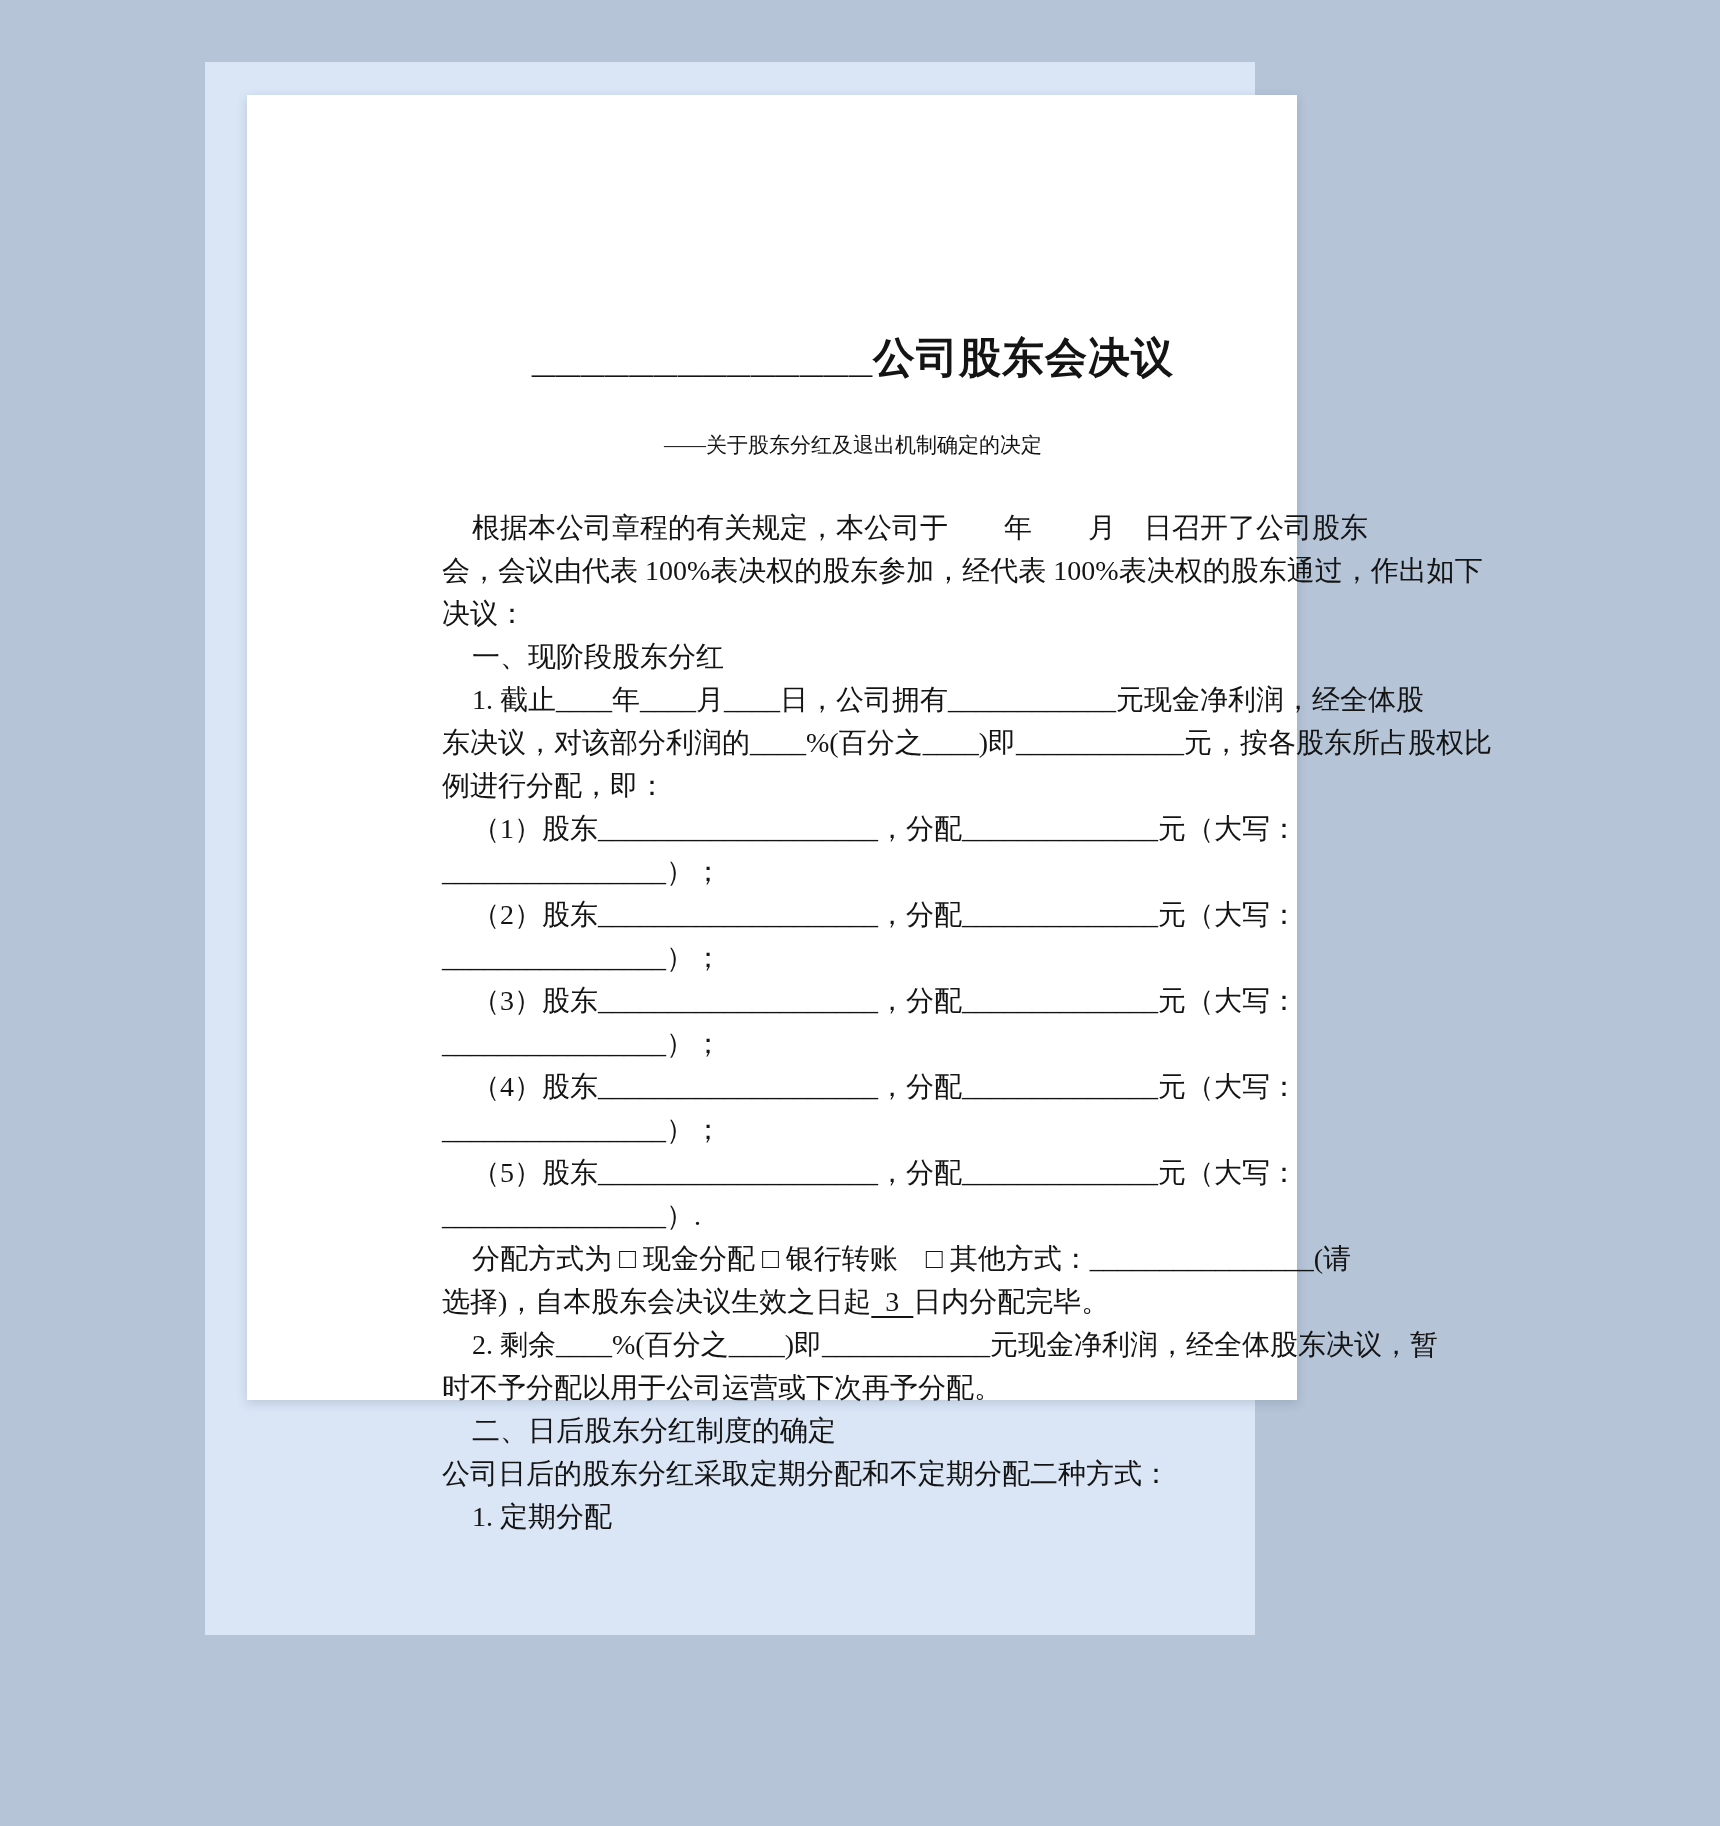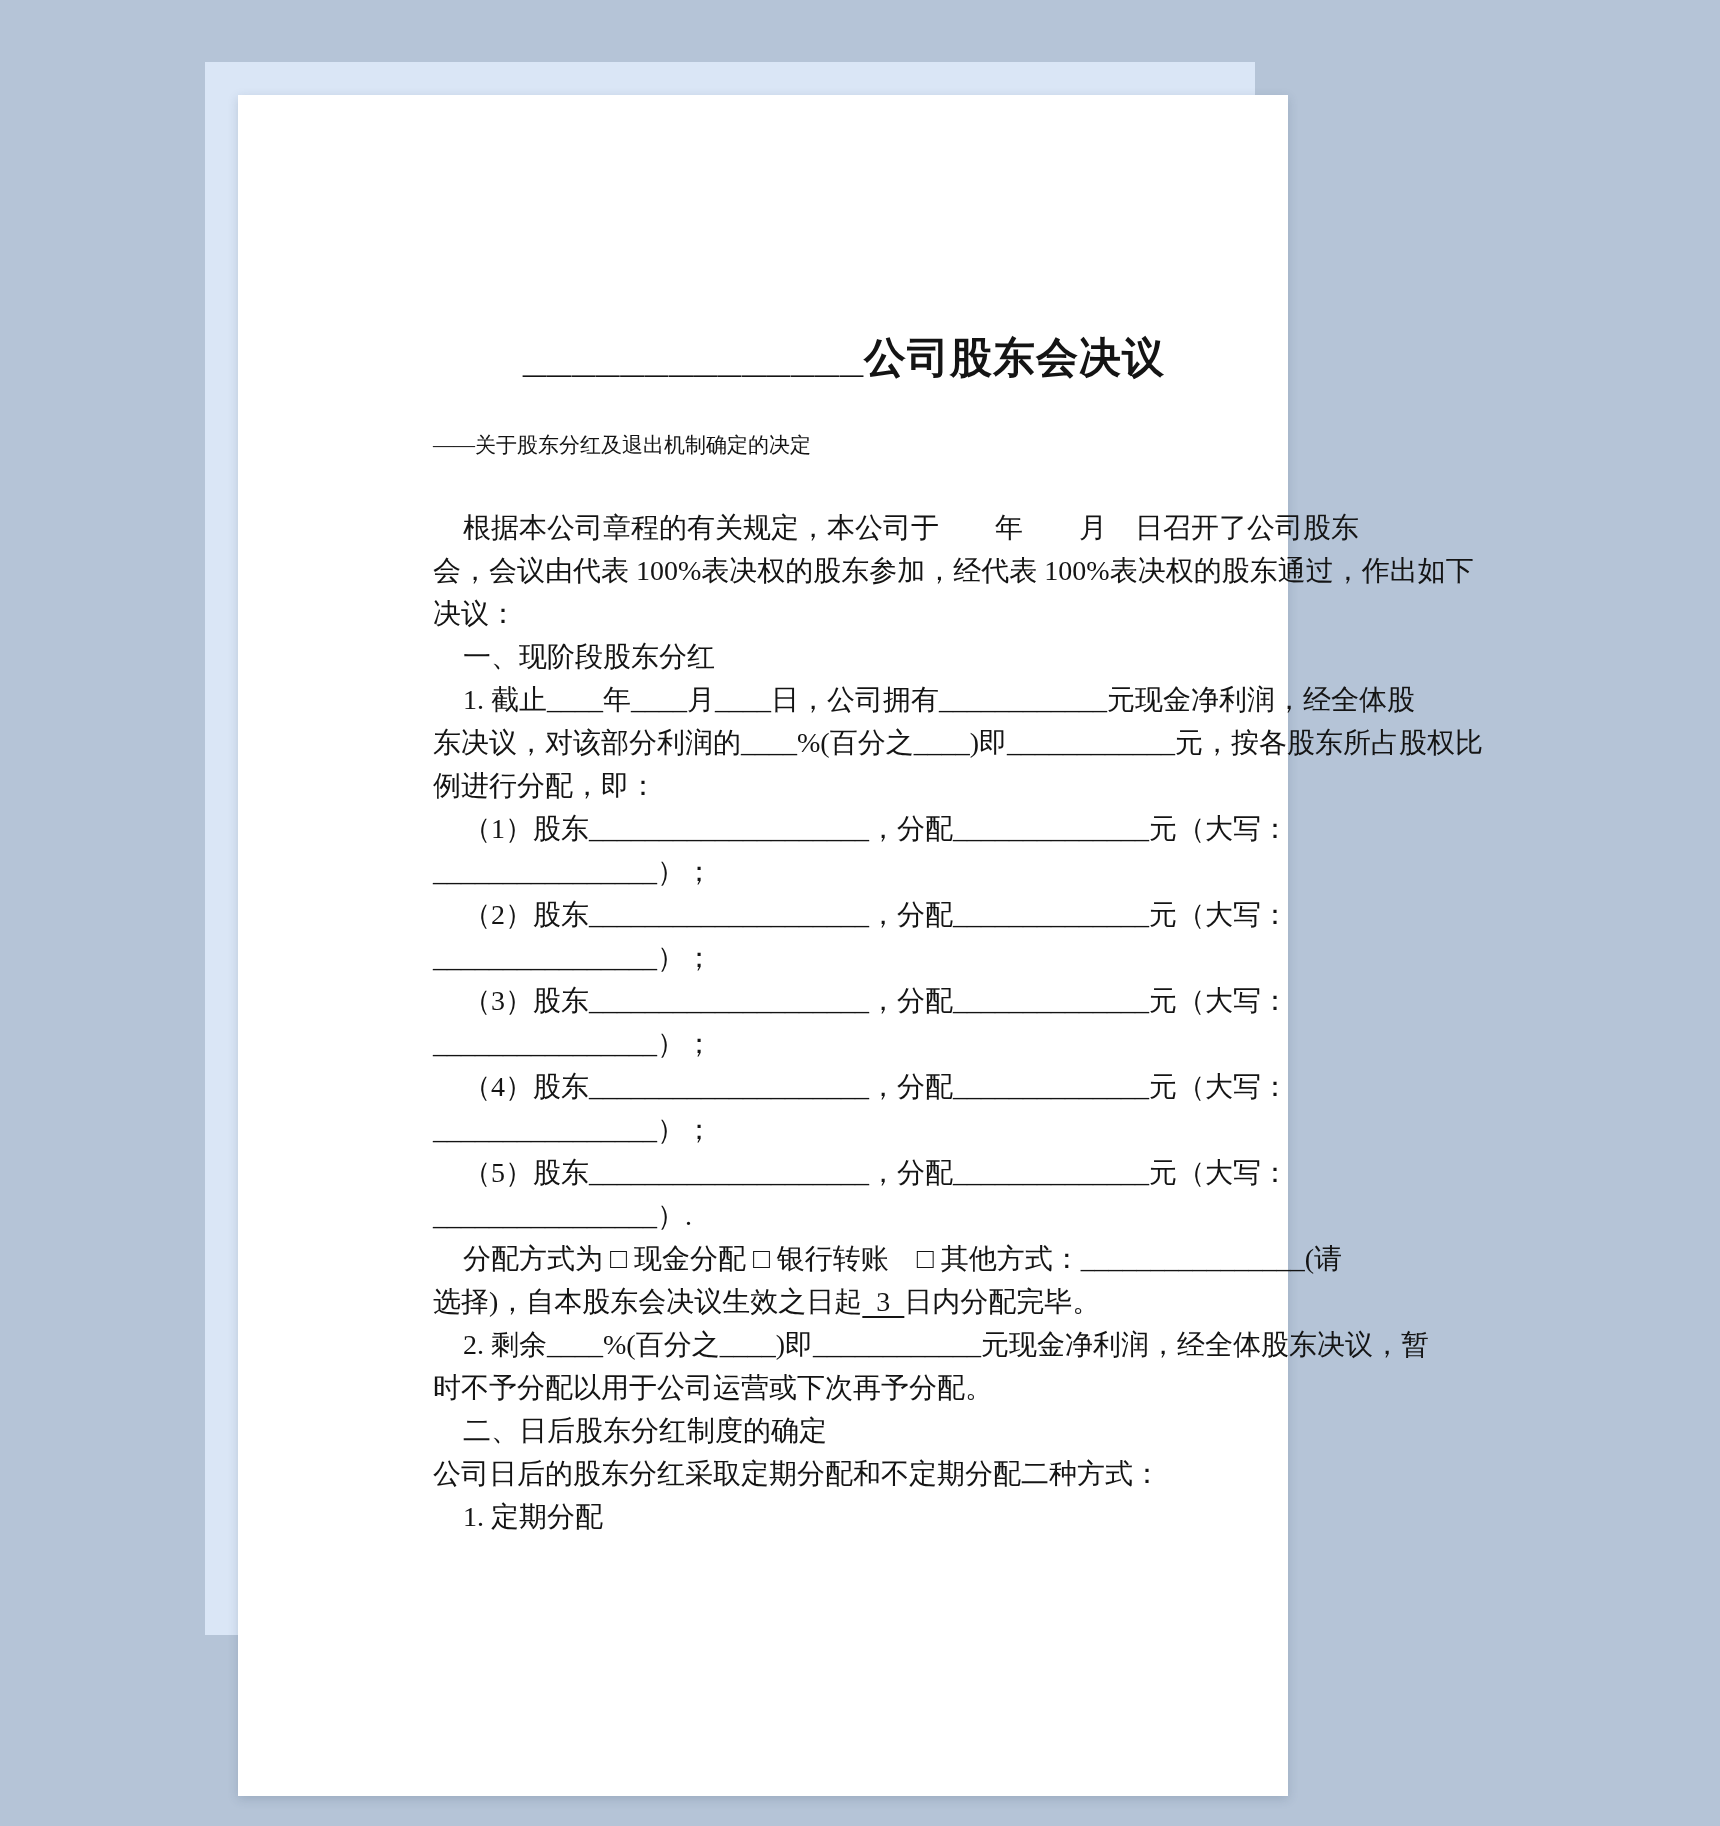--- a/index.html
+++ b/index.html
@@ -19,24 +19,24 @@
   .back-sheet {
     position: absolute;
     left: 205px;
     top: 62px;
     width: 1050px;
     height: 1573px;
     background: #dae6f6;
   }
   .page {
     position: absolute;
-    left: 238px;
+    left: 247px;
     top: 95px;
     width: 1050px;
-    height: 1701px;
+    height: 1305px;
     background: #ffffff;
     box-shadow: 0 3px 10px rgba(40, 60, 90, 0.18);
   }
   .content {
     position: absolute;
     left: 195px;
     top: 0;
     width: 822px;
     color: #141414;
   }
@@ -45,20 +45,21 @@
     text-align: center;
     font-family: "Liberation Sans", "DejaVu Sans", sans-serif;
     font-weight: bold;
     font-size: 42px;
     line-height: 50px;
     white-space: pre;
     letter-spacing: 1px;
   }
   .doc-subtitle {
     margin-top: 48px;
+    text-align: center;
     font-size: 21px;
     line-height: 28px;
     white-space: pre;
   }
   .doc-body {
     margin-top: 47px;
   }
   .line {
     height: 43px;
     line-height: 43px;

